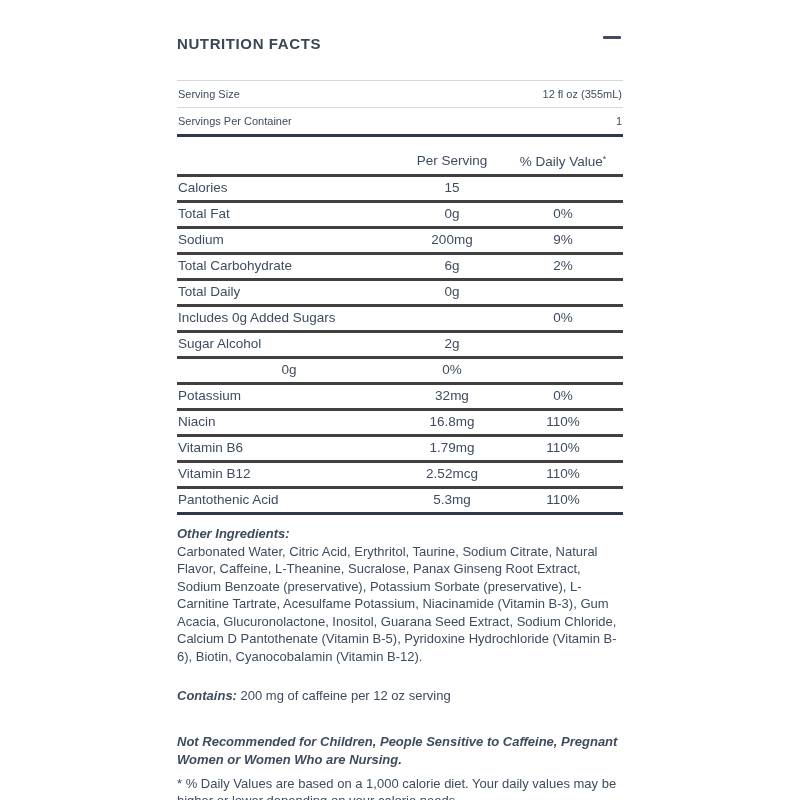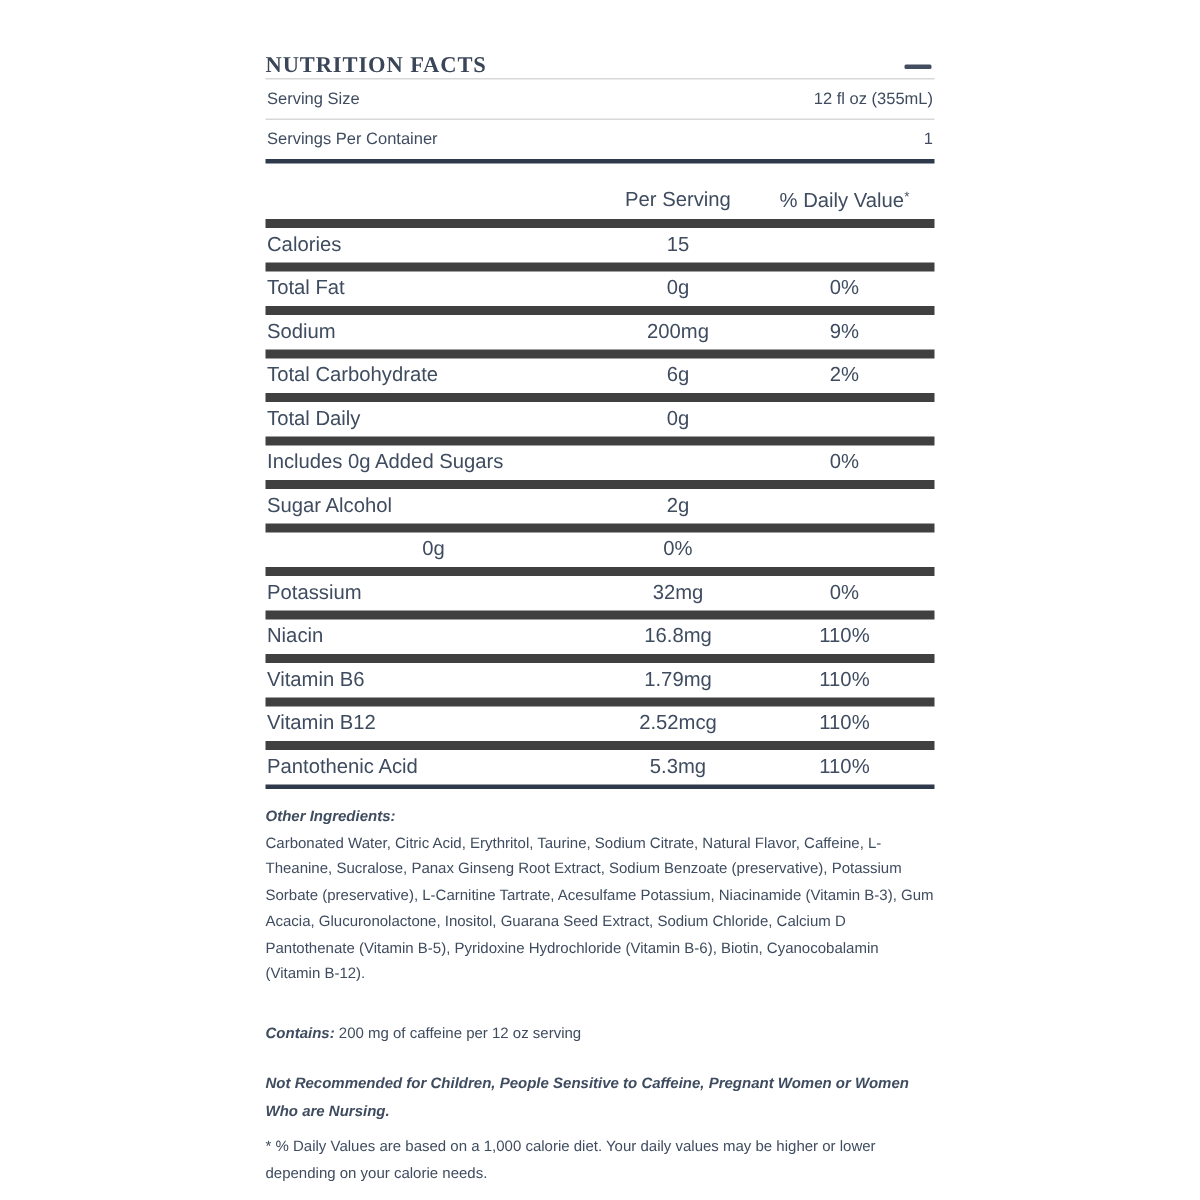--- a/index.html
+++ b/index.html
@@ -11,24 +11,22 @@
   }
   .panel {
     width: 446px;
     margin-left: 177px;
     padding-top: 36px;
   }
   
   .accordion-header {
     display: flex;
     justify-content: space-between;
-    align-items: center;
     cursor: pointer;
-    margin-bottom: 0;
-    font-family: Liberation Serif, serif;
+    margin-bottom: 28px;
   }
   .panel-title {
     font-size: 15px;
     font-weight: 700;
     letter-spacing: 0.6px;
     line-height: 16px;
     color: #3a4657;
   }
   .minus-icon {
     width: 18px;
@@ -52,38 +50,38 @@
     line-height: 16px;
   }
   .serving-row:last-child { border-bottom: none; }
   
   .nutrition-table { margin-top: 14px; border-bottom: 3px solid #2e3a4b; }
   .nrow {
     display: grid;
     grid-template-columns: 1fr 102px 120px;
     align-items: center;
     padding: 3px 0 4px 0;
-    border-bottom: 6px solid #404040;
+    border-bottom: 3px solid #404040;
     font-size: 13.5px;
     line-height: 16px;
   }
   .nrow:last-child { border-bottom: none; }
   .nrow .c1 { text-align: left; padding-left: 1px; }
   .nrow .c2, .nrow .c3 { text-align: center; }
   .header-row { padding-top: 0; padding-bottom: 4px; }
   .header-row .c2, .header-row .c3 { font-weight: 400; }
   .dv-sup { font-size: 9px; vertical-align: 4px; letter-spacing: 0; }
   
-  .section { font-size: 10px; line-height: 17.5px; }
+  .section { font-size: 13px; line-height: 17.5px; }
   .other-ingredients { margin-top: 10px; }
   .oi-heading { font-style: italic; font-weight: 600; }
   .contains { margin-top: 22px; }
   .contains .c-label { font-style: italic; font-weight: 700; }
   .warning {
-    margin-top: 16px;
+    margin-top: 28px;
     font-style: italic;
     font-weight: 600;
     line-height: 18.5px;
   }
   .footnote { margin-top: 5px; line-height: 17.5px; }
 </style>
 </head>
 <body>
 
 <div class="panel">

